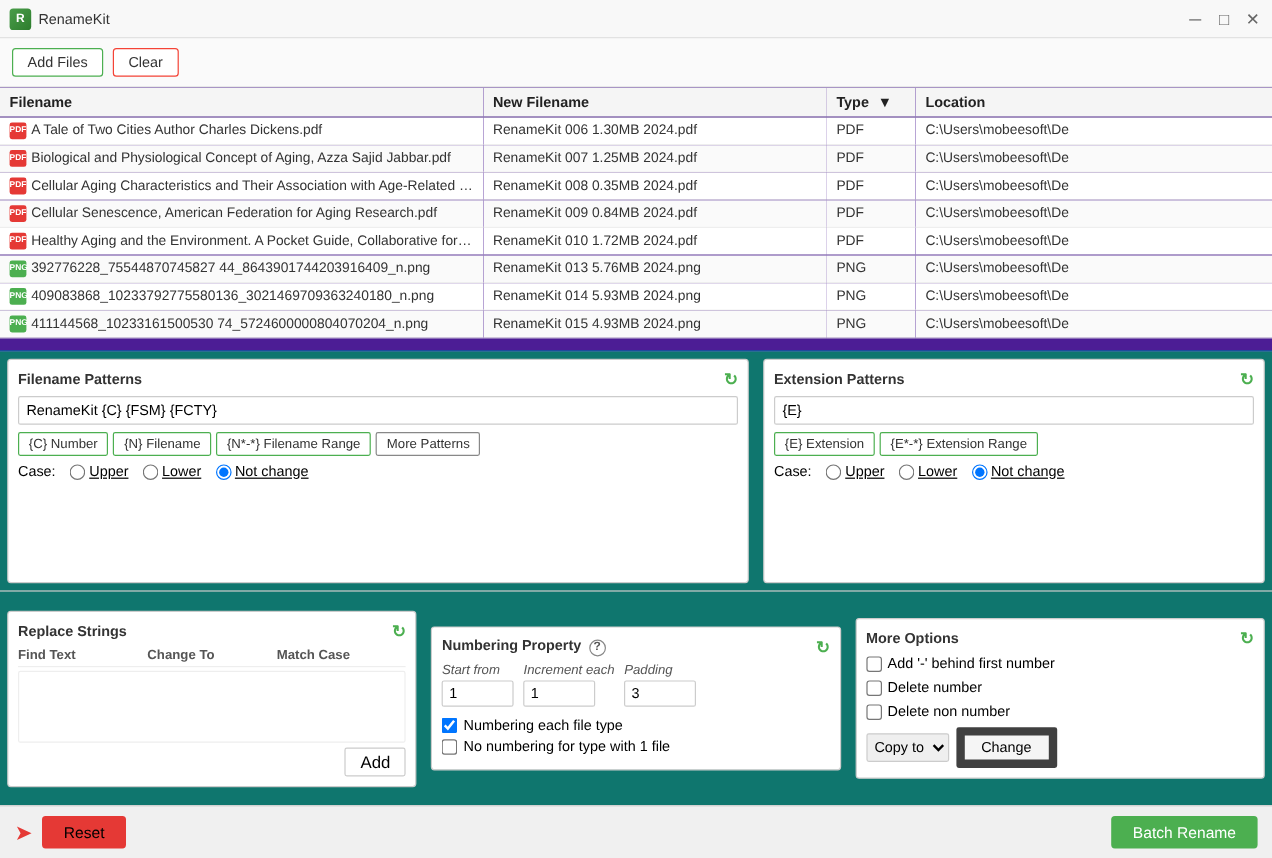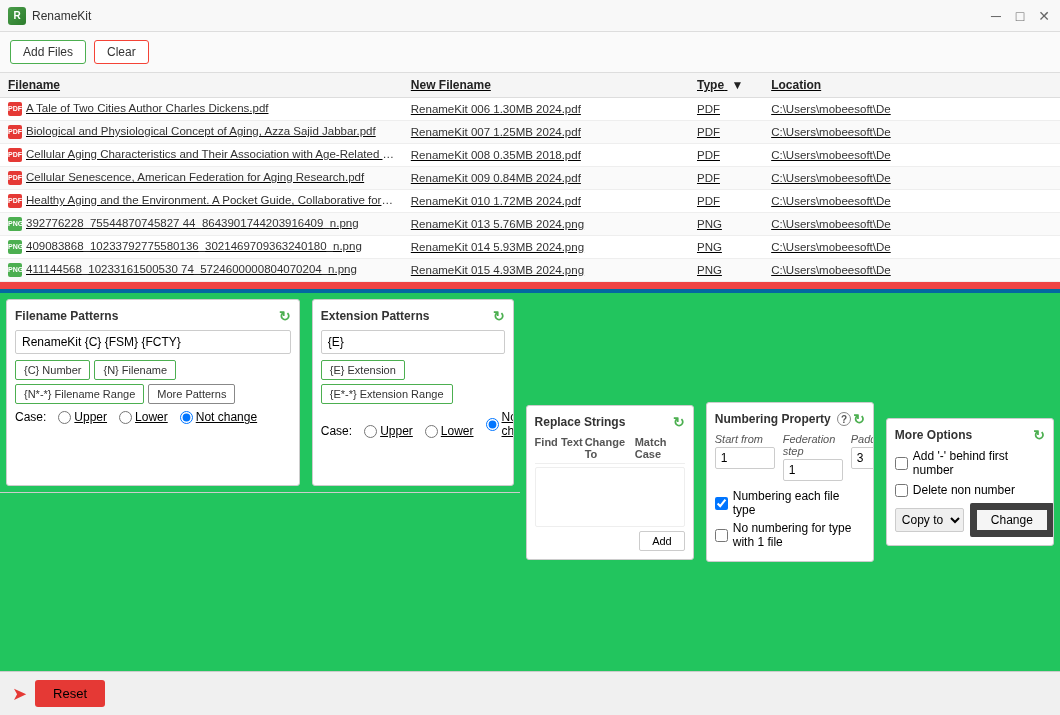--- a/index.html
+++ b/index.html
@@ -85,23 +85,22 @@
       cursor: pointer;
       border-radius: 3px;
       font-size: 12px;
     }
 
     
     .file-table-container {
       flex-shrink: 0;
       height: 220px;
       overflow-y: auto;
-      border-bottom: 4px solid #0369a1;
-      background: #ef4444;
-      text-decoration: underline;
+      border-bottom: 1px solid #0369a1;
+      background: #4c1d95;
     }
     .file-table {
       width: 100%;
       border-collapse: collapse;
     }
     .file-table thead th {
       background: #f5f5f5;
       border-bottom: 1px solid #ddd;
       padding: 5px 8px;
       text-align: left;
@@ -160,22 +159,22 @@
     .th-filter {
       display: inline-block;
       margin-left: 4px;
       font-size: 12px;
     }
 
     
     .bottom-panels {
       flex: 1;
       display: flex;
-      flex-direction: row;
-      background: #22c55e;
+      flex-direction: column;
+      background: #0f766e;
       overflow: hidden;
     }
     .panels-row1 {
       display: flex;
       gap: 0;
       border-bottom: 1px solid #ccc;
       height: 200px;
     }
     .panel {
       background: white;
@@ -277,21 +276,21 @@
       border: 1px solid #eee;
       border-radius: 2px;
       margin-bottom: 4px;
     }
     .btn-add {
       float: right;
       padding: 3px 12px;
       border: 1px solid #ccc;
       background: white;
       cursor: pointer;
-      font-size: 11px;
+      font-size: 14px;
       border-radius: 2px;
     }
 
     
     .numbering-fields {
       display: flex;
       gap: 8px;
       margin-bottom: 8px;
     }
     .num-field {
@@ -450,21 +449,21 @@
       <td class="col-location">C:\Users\mobeesoft\De</td>
     </tr>
         <tr>
       <td class="col-filename"><span class="file-icon-pdf">PDF</span>Biological and Physiological Concept of Aging, Azza Sajid Jabbar.pdf</td>
       <td class="col-newname">RenameKit 007 1.25MB 2024.pdf</td>
       <td class="col-type">PDF</td>
       <td class="col-location">C:\Users\mobeesoft\De</td>
     </tr>
         <tr>
       <td class="col-filename"><span class="file-icon-pdf">PDF</span>Cellular Aging Characteristics and Their Association with Age-Related Disorder:</td>
-      <td class="col-newname">RenameKit 008 0.35MB 2018.pdf</td>
+      <td class="col-newname">RenameKit 008 0.35MB 2024.pdf</td>
       <td class="col-type">PDF</td>
       <td class="col-location">C:\Users\mobeesoft\De</td>
     </tr>
         <tr>
       <td class="col-filename"><span class="file-icon-pdf">PDF</span>Cellular Senescence, American Federation for Aging Research.pdf</td>
       <td class="col-newname">RenameKit 009 0.84MB 2024.pdf</td>
       <td class="col-type">PDF</td>
       <td class="col-location">C:\Users\mobeesoft\De</td>
     </tr>
         <tr>
@@ -579,21 +578,21 @@
           <span class="info-icon">?</span>
         </span>
         <span class="panel-refresh">↻</span>
       </div>
       <div class="numbering-fields">
         <div class="num-field">
           <label>Start from</label>
           <input type="text" class="num-field-input" value="1" style="width: 60px; border: 1px solid rgb(204, 204, 204); padding: 3px 5px; font-size: 12px; border-radius: 2px;">
         </div>
         <div class="num-field">
-          <label>Federation step</label>
+          <label>Increment each</label>
           <input type="text" class="num-field-input" value="1" style="width: 60px; border: 1px solid rgb(204, 204, 204); padding: 3px 5px; font-size: 12px; border-radius: 2px;">
         </div>
         <div class="num-field">
           <label>Padding</label>
           <input type="text" class="num-field-input" value="3" style="width: 60px; border: 1px solid rgb(204, 204, 204); padding: 3px 5px; font-size: 12px; border-radius: 2px;">
         </div>
       </div>
       <div class="num-checkbox">
         <input type="checkbox" checked="" style="">
         <span>Numbering each file type</span>
@@ -608,31 +607,36 @@
       <div class="panel-title">
         <span>More Options</span>
         <span class="panel-refresh">↻</span>
       </div>
       <div class="more-checkbox">
         <input type="checkbox" style="">
         <span>Add '-' behind first number</span>
       </div>
       <div class="more-checkbox">
         <input type="checkbox" style="">
+        <span>Delete number</span>
+      </div>
+      <div class="more-checkbox">
+        <input type="checkbox" style="">
         <span>Delete non number</span>
       </div>
       <div class="copy-to-row">
         <select class="copy-to-select">
           <option>Copy to</option>
           <option>Move to</option>
         </select>
         <button class="btn-change">Change</button>
       </div>
     </div>
   </div>
 </div>
 
 <div class="footer">
   <div style="display:flex;align-items:center;gap:8px;">
     <span class="arrow-icon">➤</span>
     <button class="btn-reset">Reset</button>
   </div>
+  <button class="btn-batch-rename">Batch Rename</button>
 </div>
 
 </body></html>

